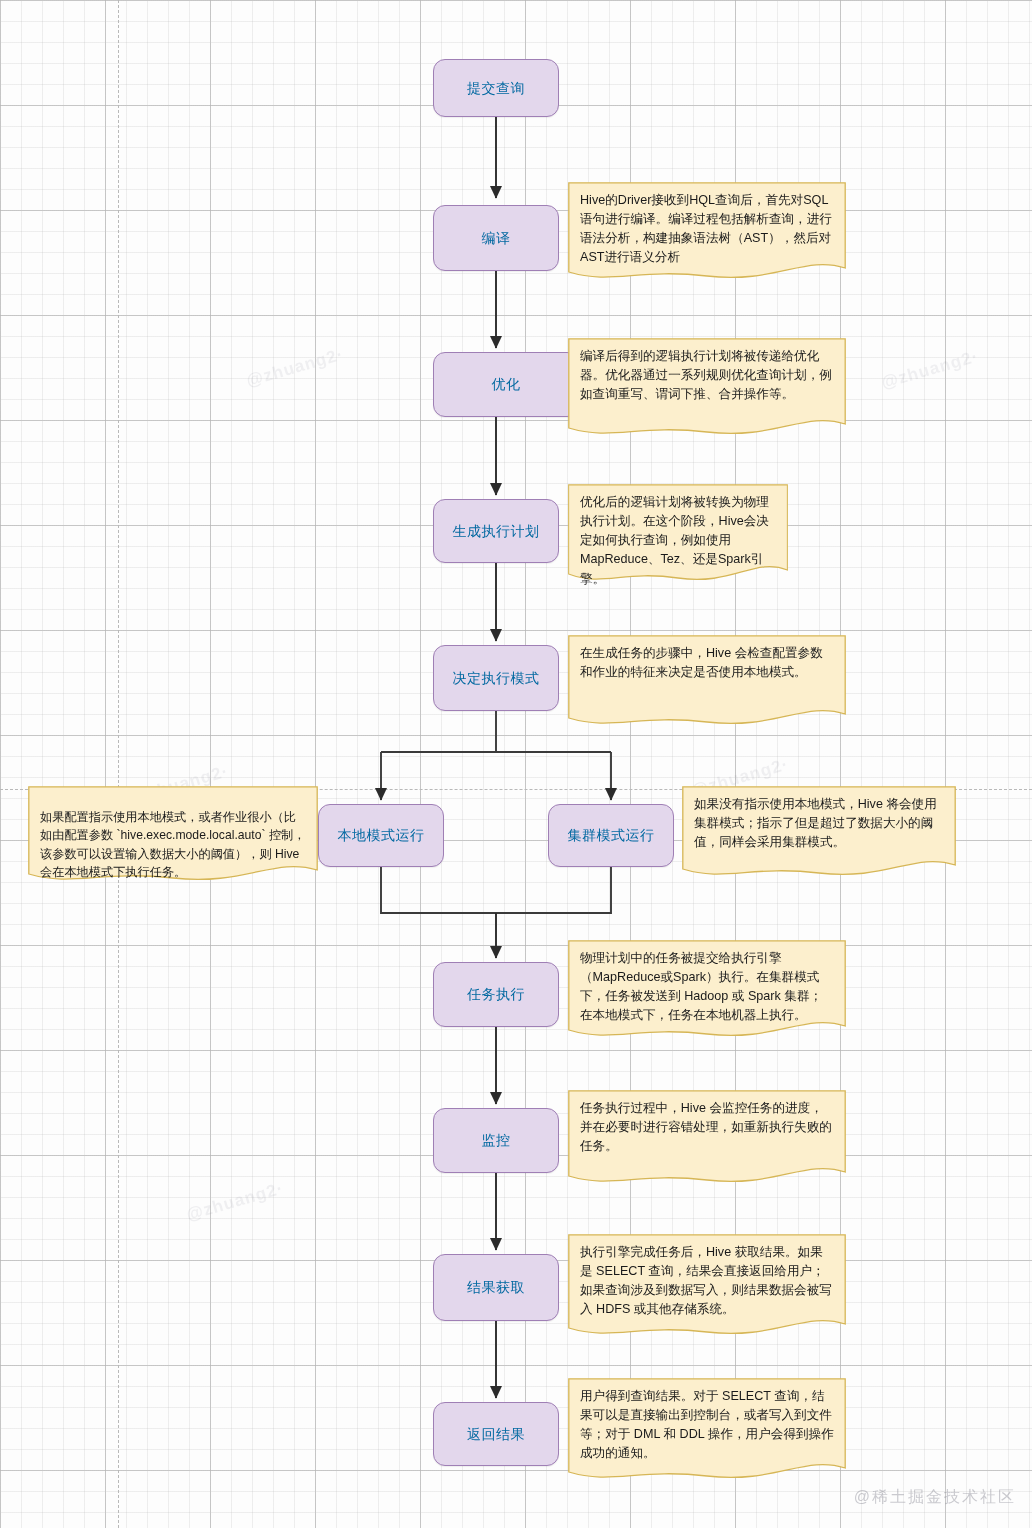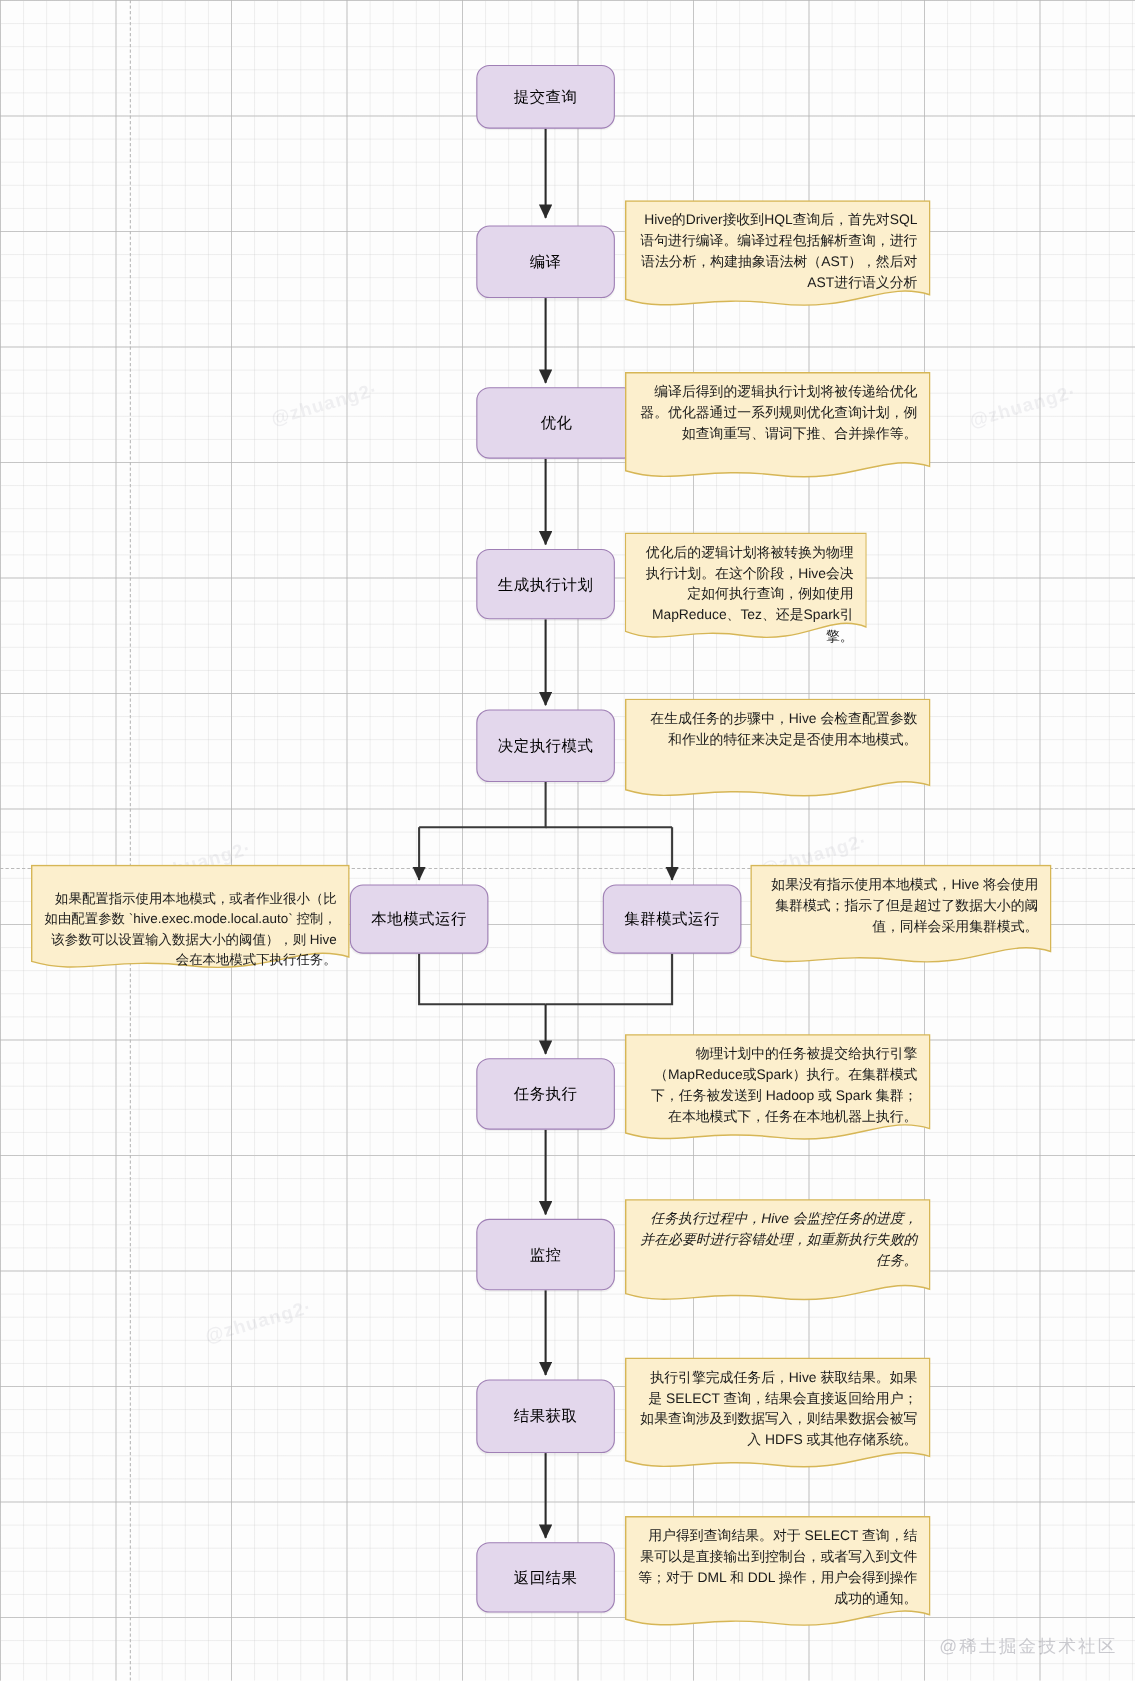--- a/index.html
+++ b/index.html
@@ -79,21 +79,21 @@
     border: 1.4px solid #9f7fb5;
     border-radius: 12px;
     display: flex;
     align-items: center;
     justify-content: center;
     z-index: 4;
     box-shadow: 0 1px 1px rgba(0,0,0,0.06);
   }
   .node span {
     font-size: 14px;
-    color: #000000;
+    color: #0369a1;
     letter-spacing: 0.5px;
     line-height: 1.2;
     text-align: center;
   }
 
   
   .note {
     position: absolute;
     z-index: 4;
   }
@@ -102,21 +102,21 @@
     left: 0; top: 0;
     width: 100%; height: 100%;
   }
   .note .note-text {
     position: relative;
     display: block;
     padding: 9px 12px 0 12px;
     font-size: 12.6px;
     line-height: 1.52;
     color: #1a1a1a;
-    text-align: right;
+    text-align: left;
     z-index: 2;
     word-break: break-word;
   }
 </style>
 </head>
 <body>
 
 <div id="canvas">
 
   <div class="guide-v" style="left:118px;"></div>
@@ -251,21 +251,21 @@
     <span class="note-text">如果没有指示使用本地模式，Hive 将会使用集群模式；指示了但是超过了数据大小的阈值，同样会采用集群模式。</span>
   </div>
 
   <div class="note" style="left:568px; top:940px; width:278px; height:98px;">
     <svg viewBox="0 0 278 98" preserveAspectRatio="none">
       <path d="M0.8,0.8 L277.2,0.8 L277.2,86 C236,73 208,102 139,94 C70,86 44,103 0.8,90 Z" fill="#fcefcd" stroke="#d6b656" stroke-width="1.3"></path>
     </svg>
     <span class="note-text">物理计划中的任务被提交给执行引擎（MapReduce或Spark）执行。在集群模式下，任务被发送到 Hadoop 或 Spark 集群；在本地模式下，任务在本地机器上执行。</span>
   </div>
 
-  <div class="note" style="left:568px; top:1090px; width:278px; height:94px;font-style:italic;">
+  <div class="note" style="left:568px; top:1090px; width:278px; height:94px;">
     <svg viewBox="0 0 278 94" preserveAspectRatio="none">
       <path d="M0.8,0.8 L277.2,0.8 L277.2,82 C236,69 208,98 139,90 C70,82 44,99 0.8,86 Z" fill="#fcefcd" stroke="#d6b656" stroke-width="1.3"></path>
     </svg>
     <span class="note-text">任务执行过程中，Hive 会监控任务的进度，并在必要时进行容错处理，如重新执行失败的任务。</span>
   </div>
 
   <div class="note" style="left:568px; top:1234px; width:278px; height:102px;">
     <svg viewBox="0 0 278 102" preserveAspectRatio="none">
       <path d="M0.8,0.8 L277.2,0.8 L277.2,90 C236,77 208,106 139,98 C70,90 44,107 0.8,94 Z" fill="#fcefcd" stroke="#d6b656" stroke-width="1.3"></path>
     </svg>

